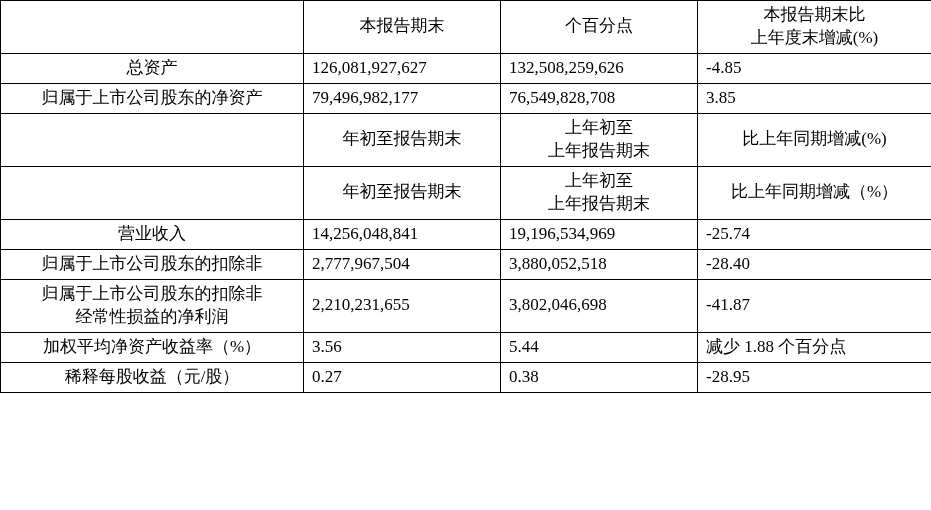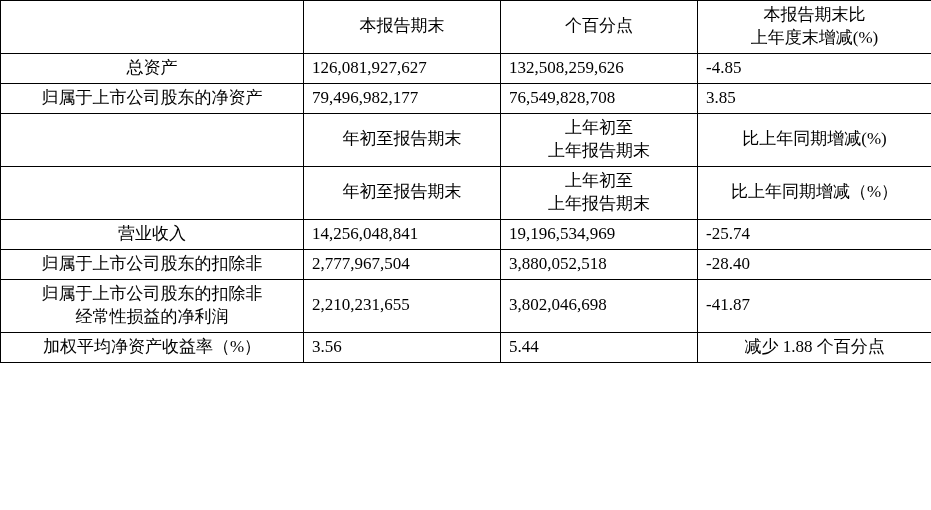--- a/index.html
+++ b/index.html
@@ -41,21 +41,20 @@
 
   
   .label {
     text-align: center;
     margin-left: 20px;
   }
   .num {
     padding-right: 10px;
   }
   .ctr {
-    text-align: center;
   }
   .hdr {
     text-align: center;
     height: 62px;
     vertical-align: middle;
   }
   .hdr2 {
     text-align: center;
     height: 58px;
     vertical-align: middle;
@@ -150,15 +149,21 @@
       </tr>
 
       <tr>
         <td class="label">加权平均净资产收益率（%）</td>
         <td class="num">3.56</td>
         <td class="num">5.44</td>
         <td class="ctr">减少 1.88 个百分点</td>
       </tr>
 
 
+      <tr>
+        <td class="label">稀释每股收益（元/股）</td>
+        <td class="num">0.27</td>
+        <td class="num">0.38</td>
+        <td class="num">-28.95</td>
+      </tr>
     </tbody>
   </table>
 </div>
 
 </body></html>

